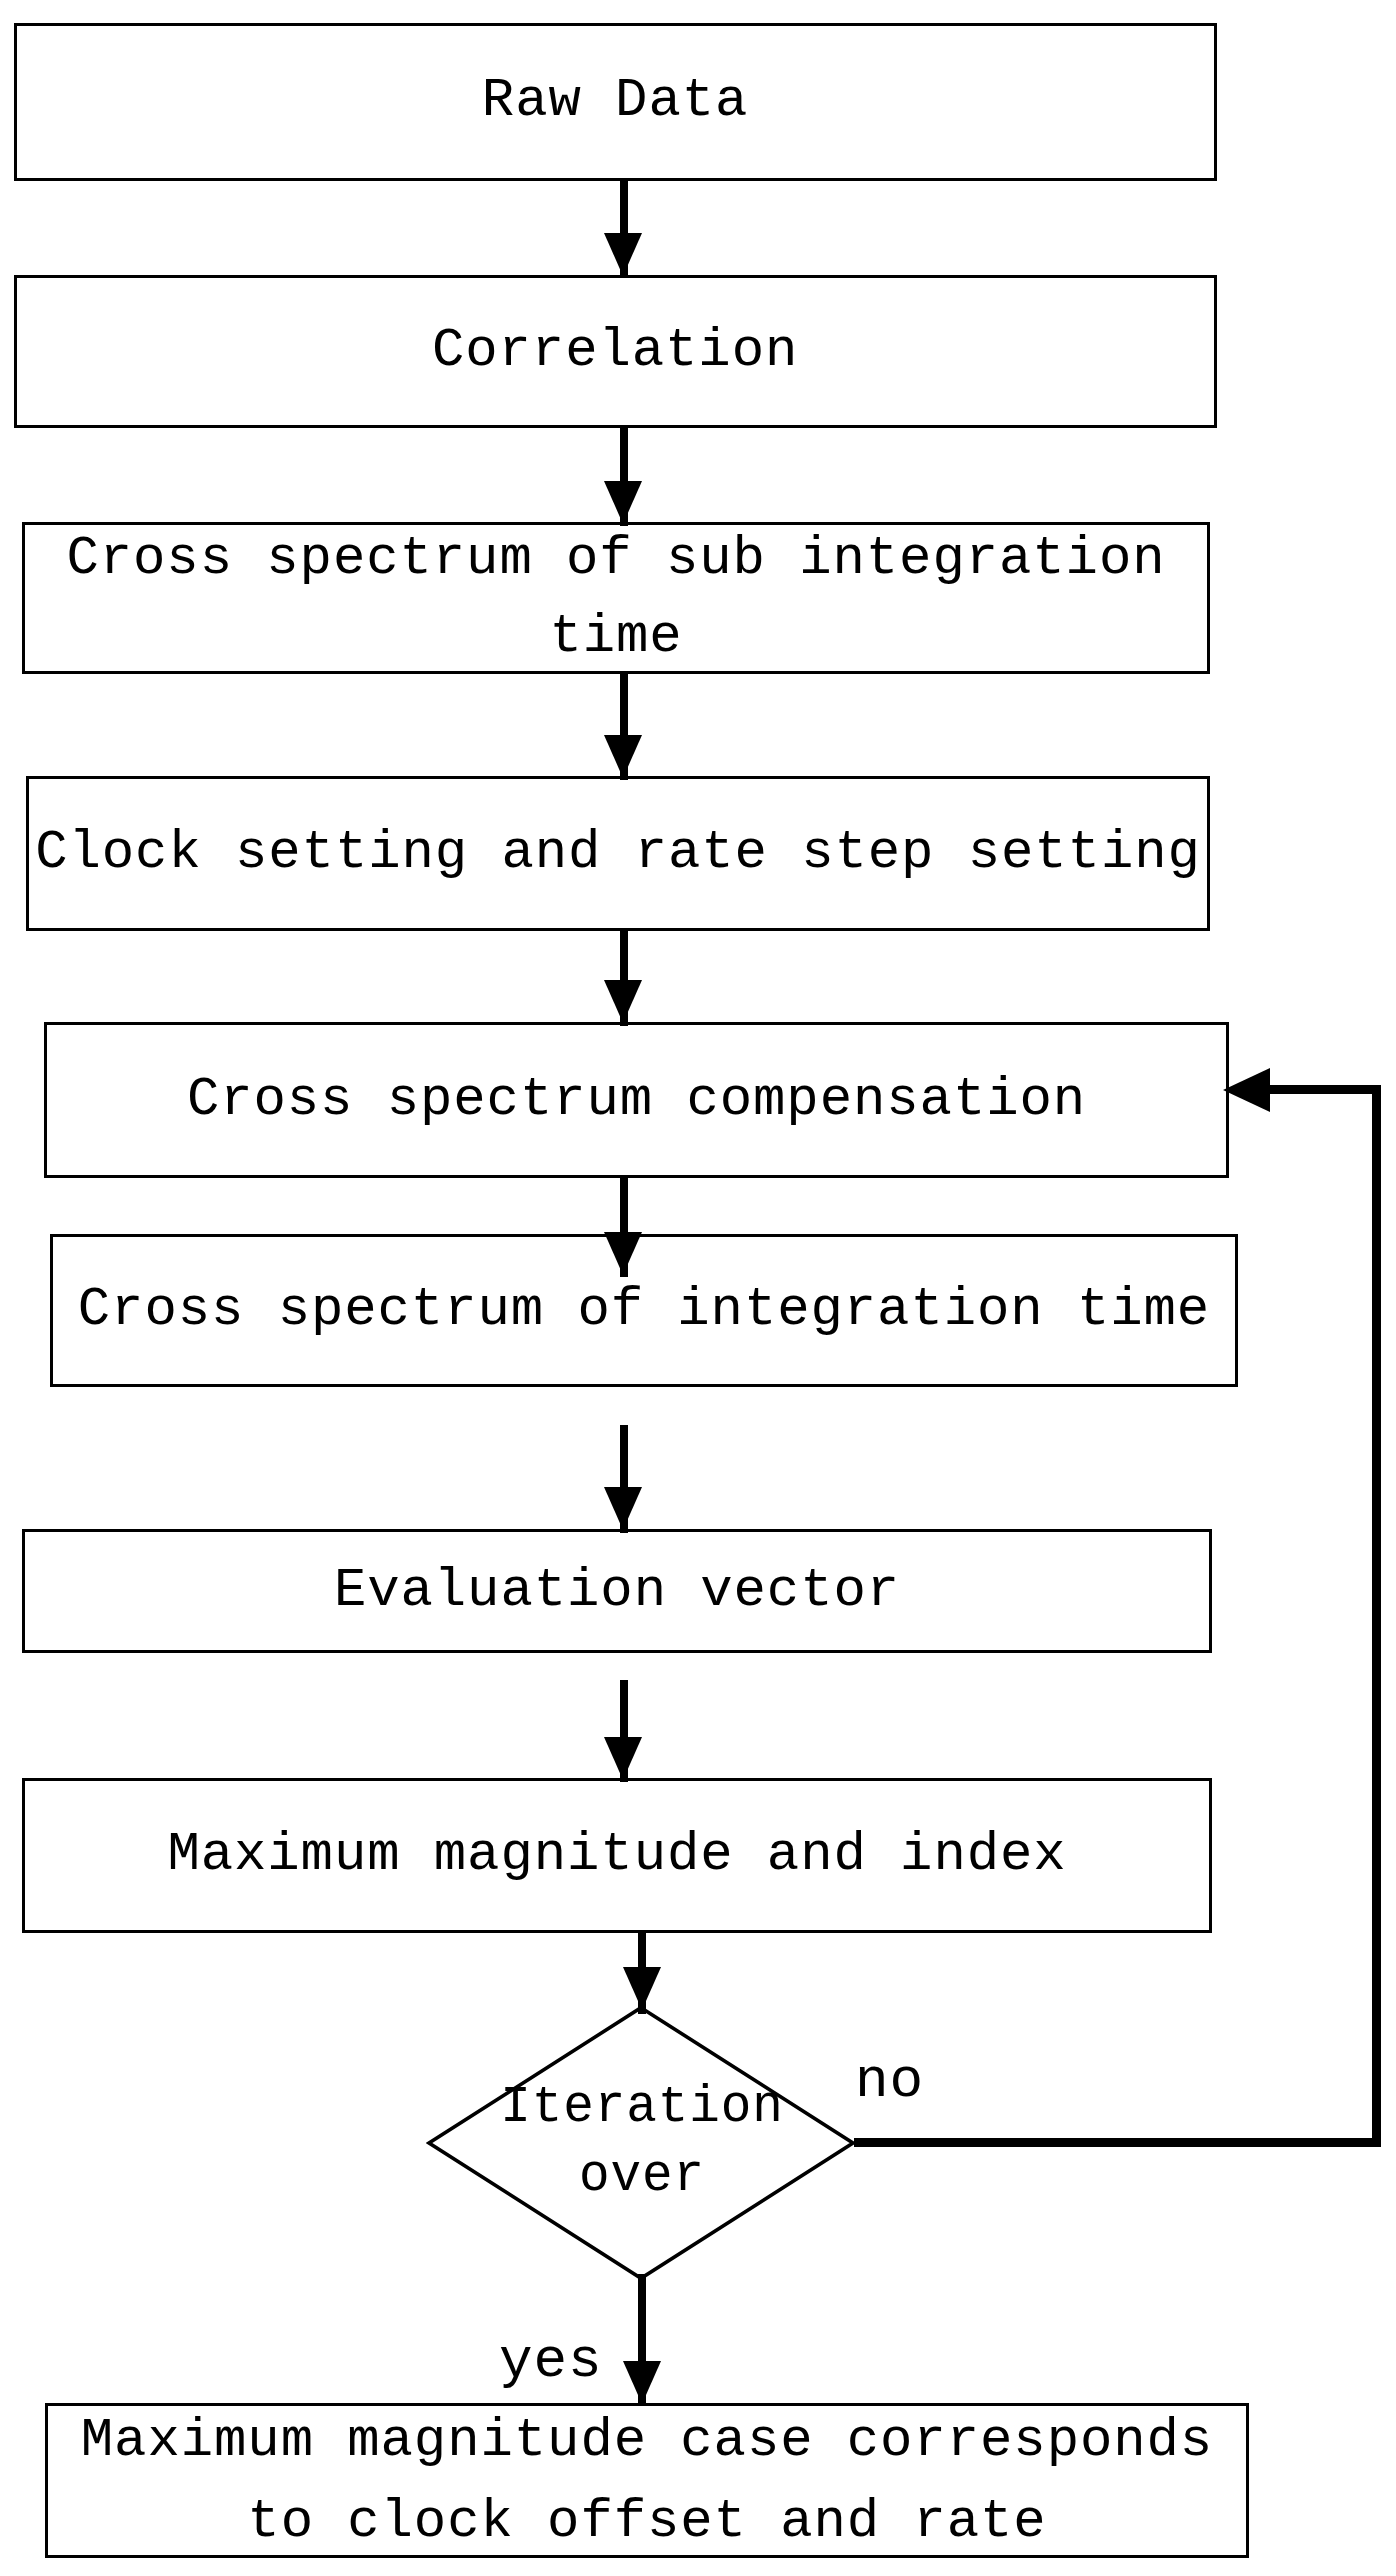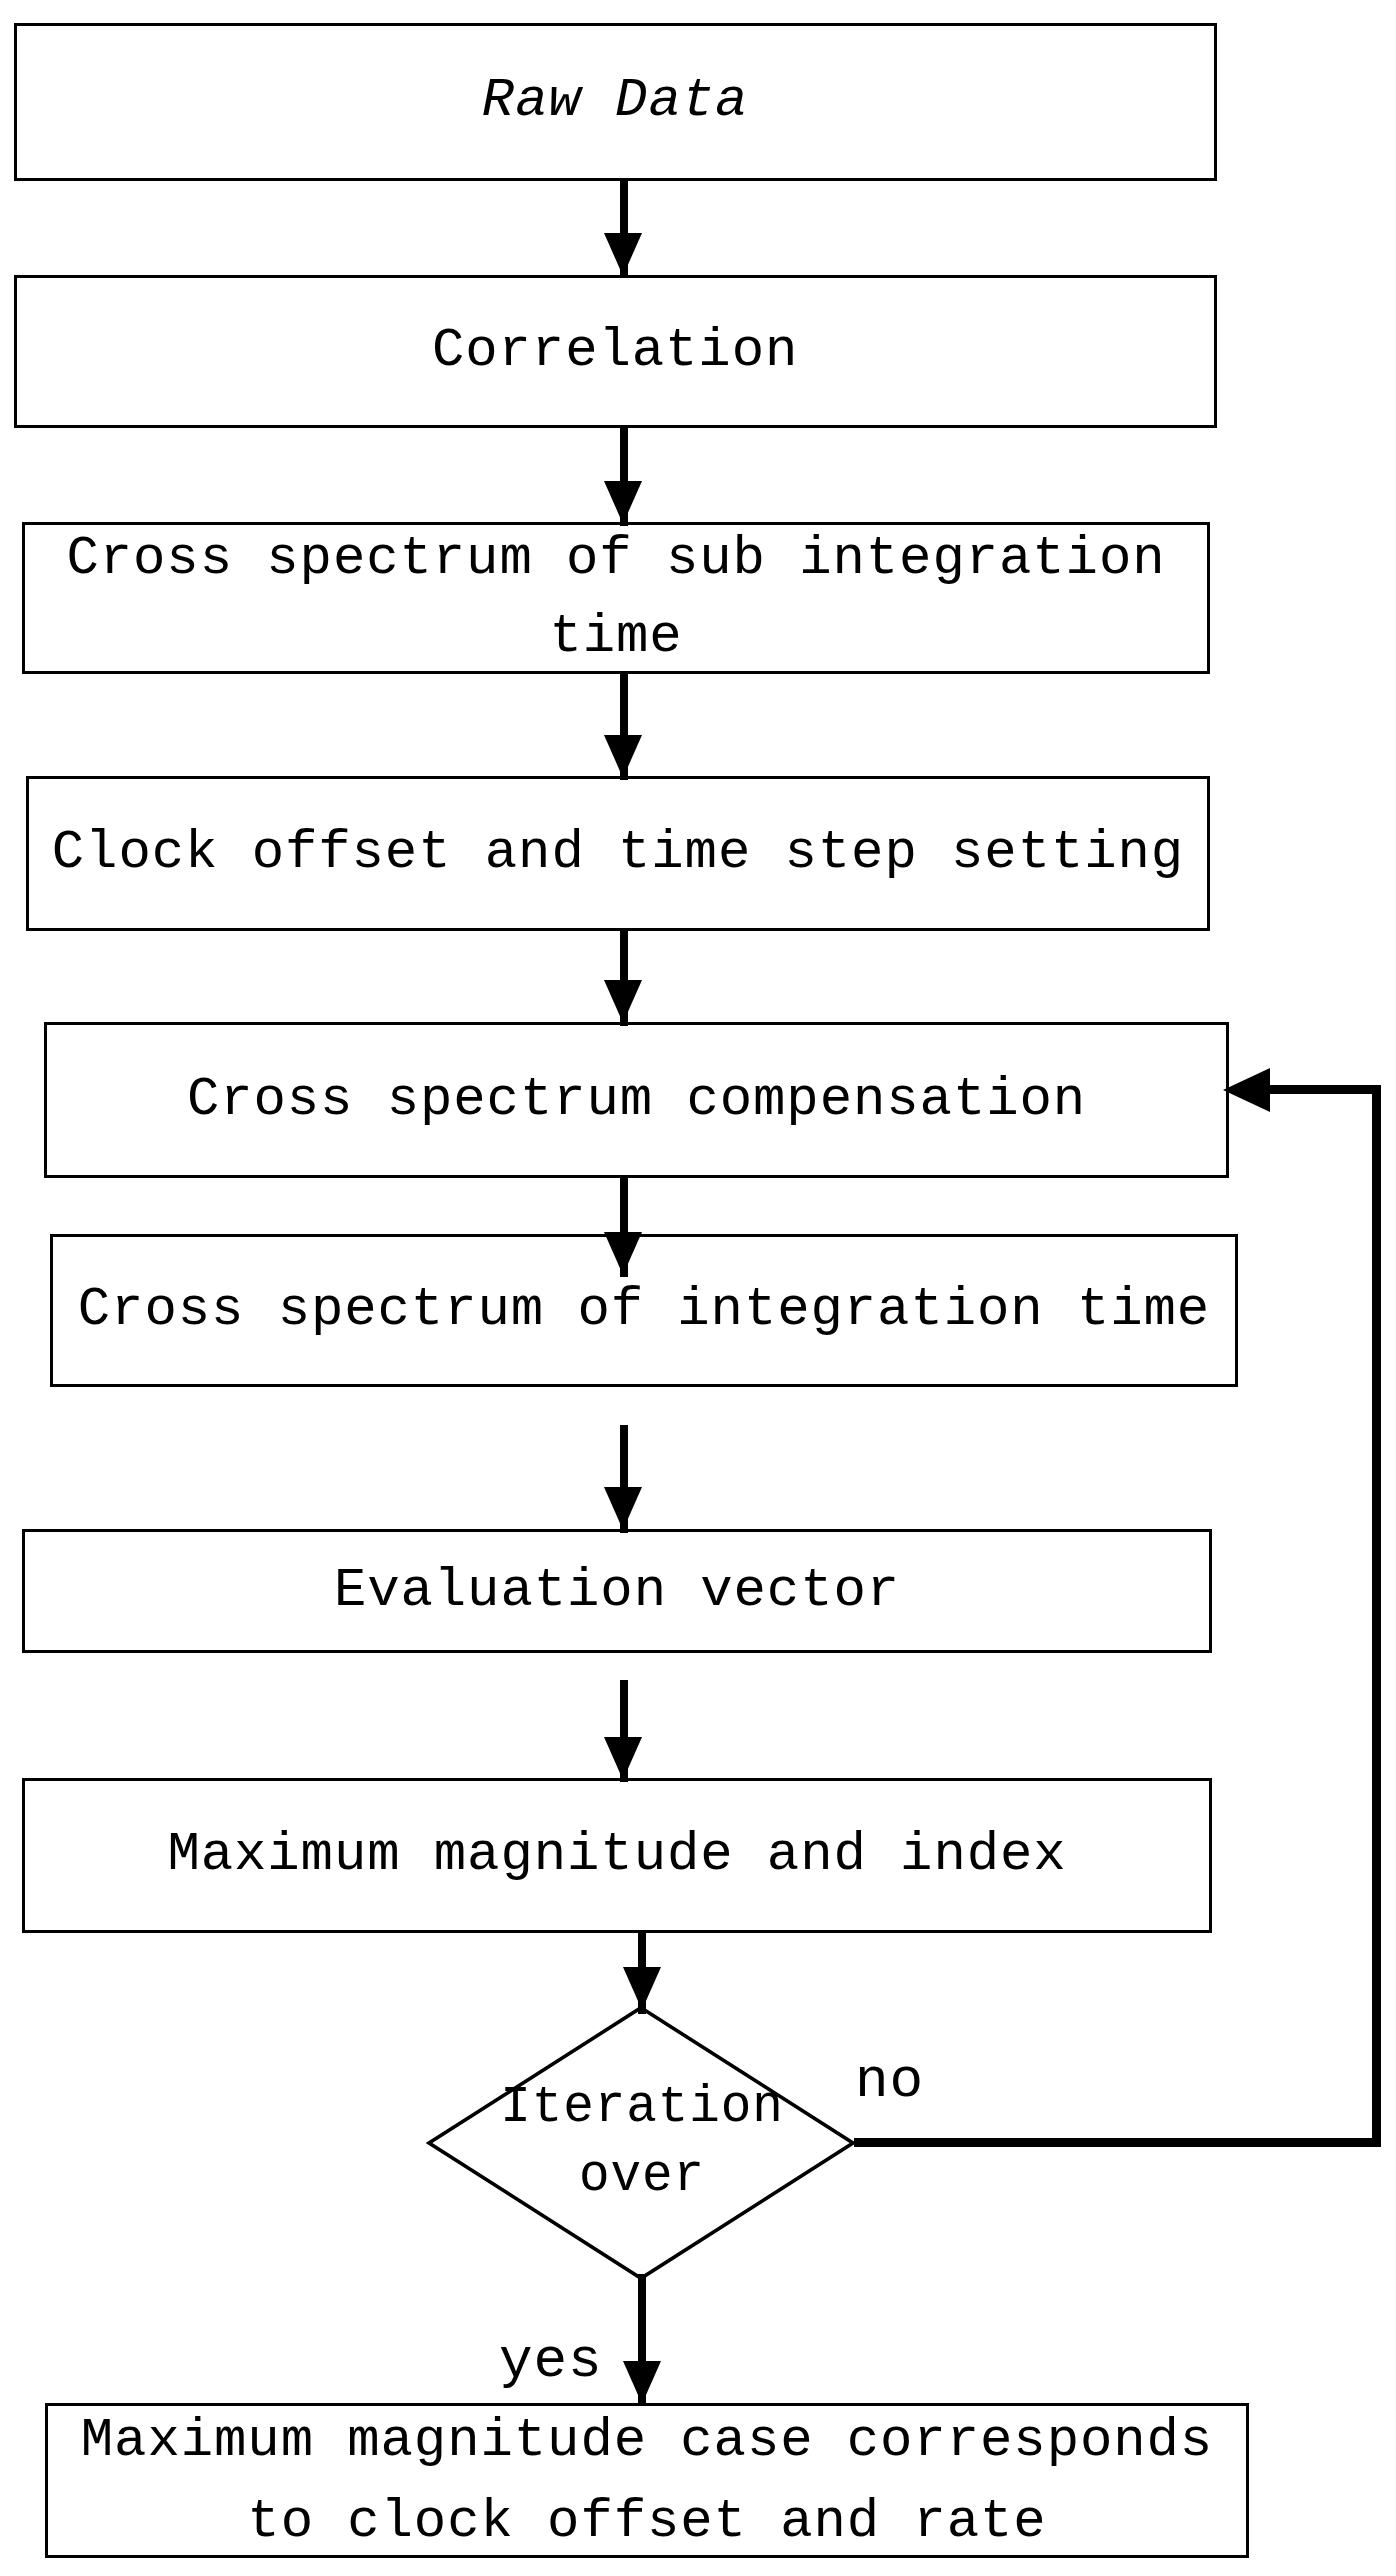--- a/index.html
+++ b/index.html
@@ -81,28 +81,28 @@
     position: absolute;
     font-size: 56px;
     letter-spacing: 0.9px;
   }
 </style>
 </head>
 <body>
 
 <div class="canvas">
 
-  <div class="node" style="left:13.6px;  top:22.6px;   width:1203px; height:158px;font-style:italic;">Raw Data</div>
+  <div class="node" style="left:13.6px;  top:22.6px;   width:1203px; height:158px;">Raw Data</div>
 
   <div class="node" style="left:13.6px;  top:275px;  width:1203px; height:153px;">Correlation</div>
 
   <div class="node" style="left:22px;  top:522px;  width:1188px; height:152px;">Cross spectrum of sub integration
 time</div>
 
-  <div class="node" style="left:26px;  top:776px;  width:1184px; height:155px;">Clock offset and time step setting</div>
+  <div class="node" style="left:26px;  top:776px;  width:1184px; height:155px;">Clock setting and rate step setting</div>
 
   <div class="node" style="left:28px;  top:1022px; width:1185px; height:156px;margin-left:16px;">Cross spectrum compensation</div>
 
   <div class="node" style="left:22px;  top:1234px; width:1188px; height:153px;margin-left:28px;">Cross spectrum of integration time</div>
 
   <div class="node" style="left:22px;  top:1529px; width:1190px; height:124px;">Evaluation vector</div>
 
   <div class="node" style="left:22px;  top:1778px; width:1190px; height:155px;">Maximum magnitude and index</div>
 
   <div class="node" style="left:45px;  top:2403px; width:1204px; height:155px; line-height:1.5;">Maximum magnitude case corresponds

